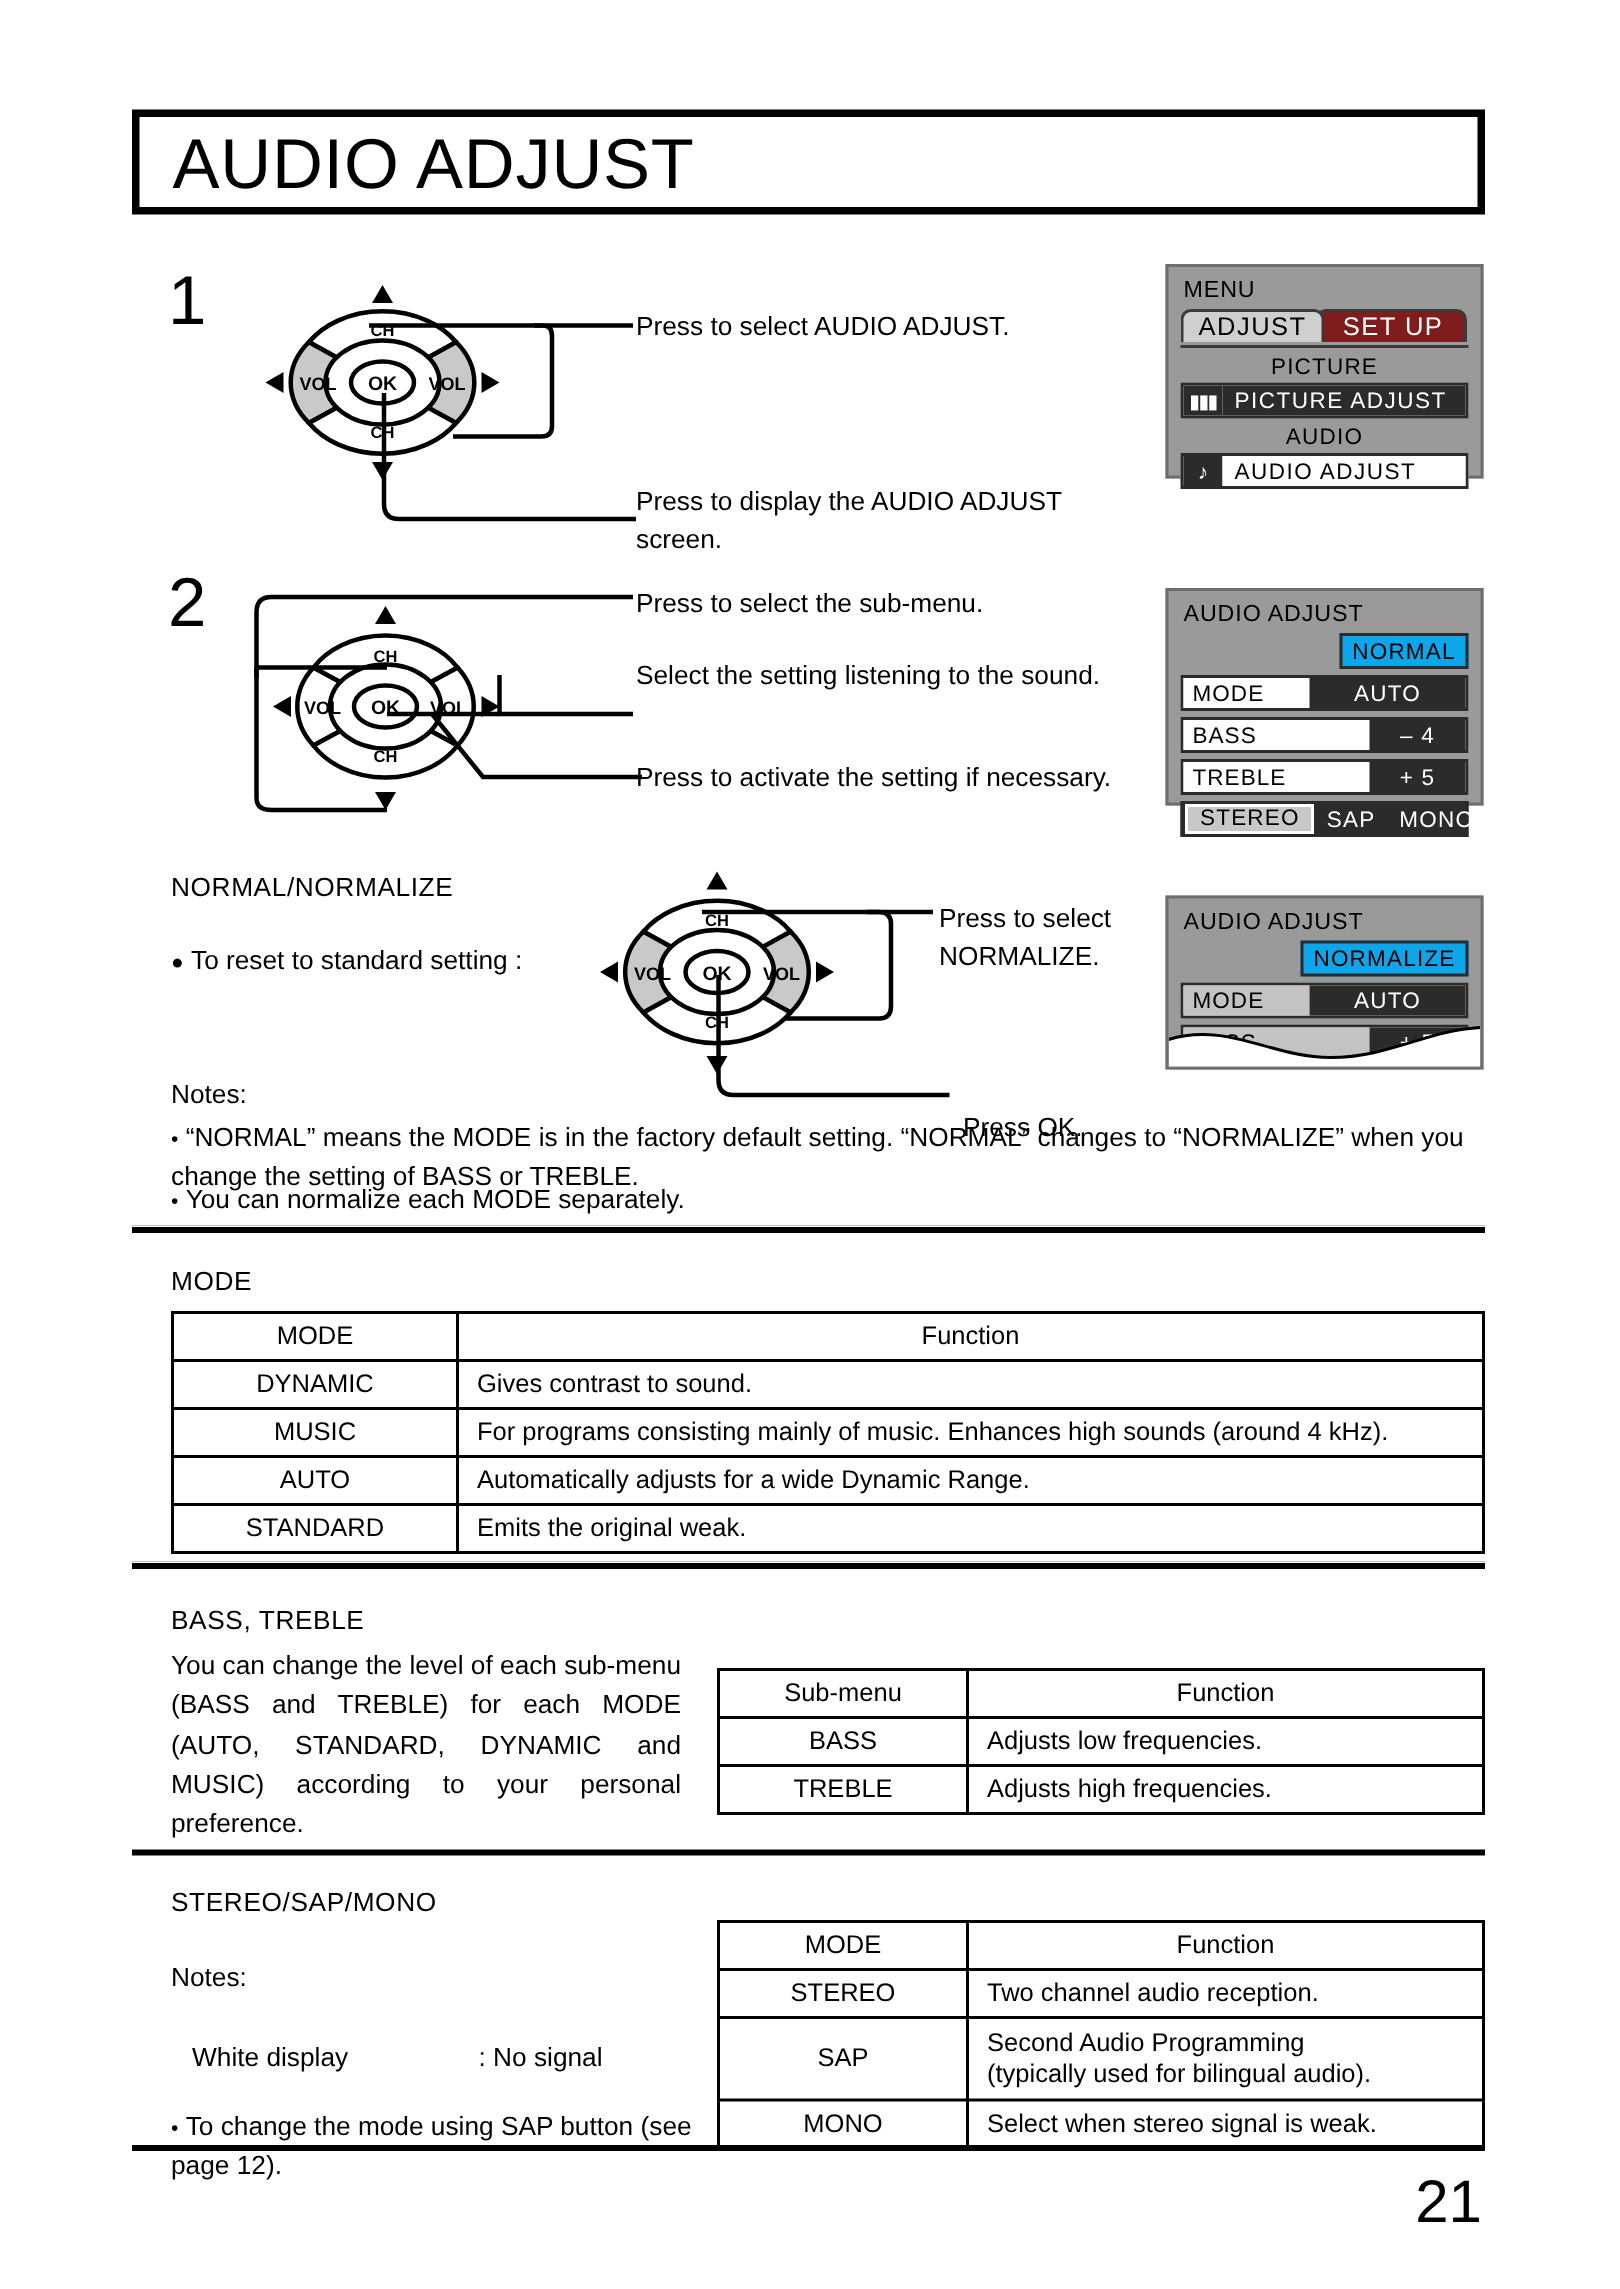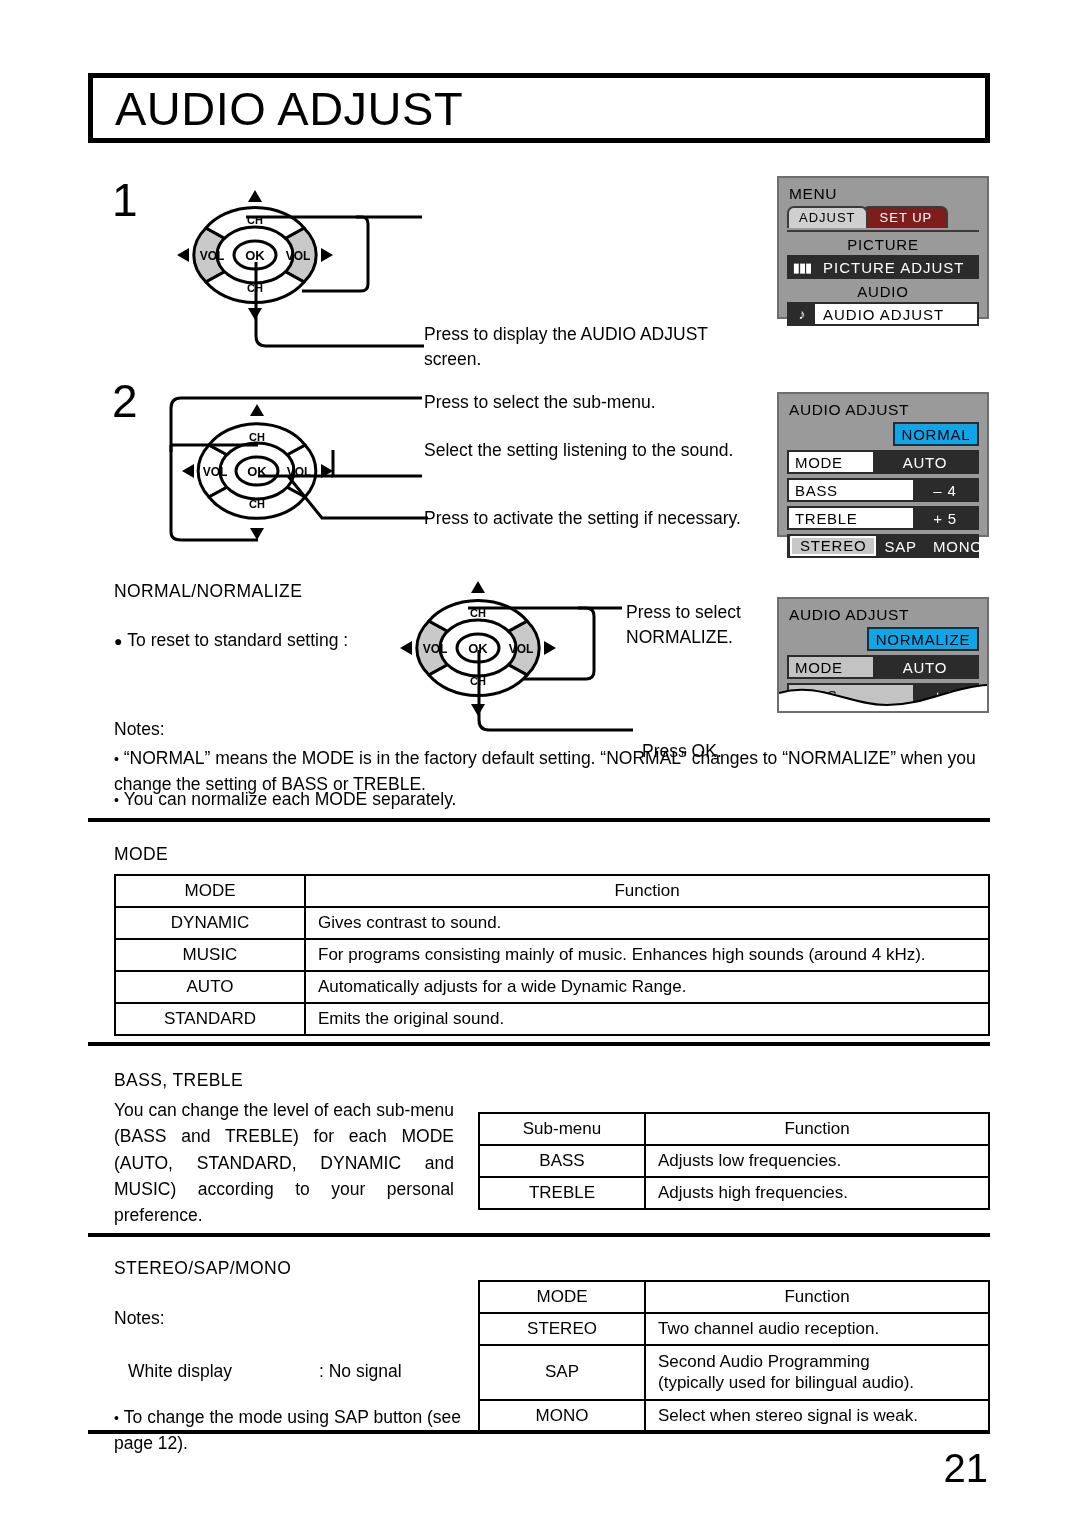--- a/index.html
+++ b/index.html
@@ -88,21 +88,21 @@
   }
 
   
   .tabs {
     display: flex;
     align-items: flex-end;
     height: 22px;
     margin-bottom: 2px;
   }
   .tab {
-    font-size: 13px;
+    font-size: 17px;
     letter-spacing: 1px;
     padding: 2px 10px 11px 10px;
     border-radius: 7px 7px 0 0;
     border: 2px solid #3a3a3a;
     border-bottom: none;
     box-sizing: border-box;
     height: 22px;
     line-height: 16px;
     text-align: center;
   }
@@ -358,20 +358,21 @@
       <path d="M110,5 L116,5 Q122,5 122,12 L122,72 Q122,79 115,79 L56,79" stroke="#000" stroke-width="3" fill="none"></path>
     </svg>
   </div>
 
   <div class="bracket" style="left:236px; top:250px;">
     <svg width="190" height="110" xmlns="http://www.w3.org/2000/svg">
       <path d="M20,12 L20,86 Q20,96 30,96 L188,96" stroke="#000" stroke-width="3" fill="none"></path>
     </svg>
   </div>
 
+  <div class="callout" style="left:424px; top:205px; width:330px;">Press to select AUDIO ADJUST.</div>
   <div class="callout" style="left:424px; top:322px; width:330px;">Press to display the AUDIO ADJUST screen.</div>
 
   <div class="osd" style="left:777px; top:176px; width:212px; height:143px;">
     <div class="osd-title">MENU</div>
     <div class="tabs">
       <div class="tab active">ADJUST</div>
       <div class="tab inactive">SET UP</div>
     </div>
     <div class="tab-underline"></div>
     <div class="osd-section-label">PICTURE</div>
@@ -550,21 +551,21 @@
     <tr>
       <td class="c">MUSIC</td>
       <td class="l">For programs consisting mainly of music. Enhances high sounds (around 4 kHz).</td>
     </tr>
     <tr>
       <td class="c">AUTO</td>
       <td class="l">Automatically adjusts for a wide Dynamic Range.</td>
     </tr>
     <tr>
       <td class="c">STANDARD</td>
-      <td class="l">Emits the original sound.</td>
+      <td class="l">Emits the original weak.</td>
     </tr>
   </tbody>
     </table>
 
   <div class="rule" style="top:1041px;"></div>
 
   <div class="heading" style="left:114px; top:1070px;">BASS, TREBLE</div>
   <div class="txt" style="left:114px; top:1097px; width:340px; text-align:justify;">You can change the level of each sub-menu (BASS and TREBLE) for each MODE (AUTO, STANDARD, DYNAMIC and MUSIC) according to your personal preference.</div>
 
   <table class="tbl" style="left:478px; top:1112px; width:512px;">

